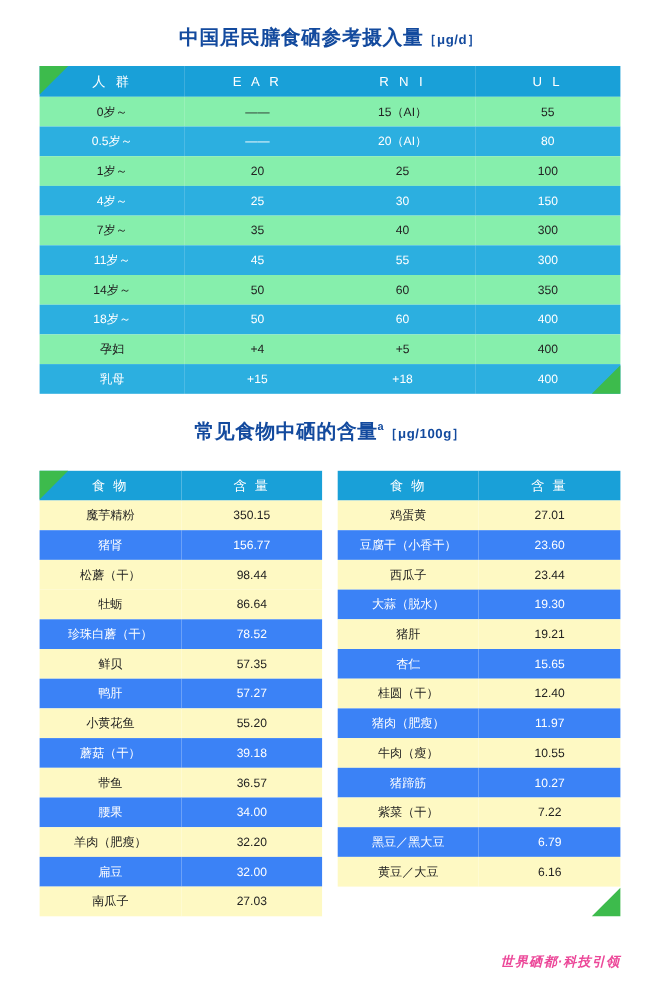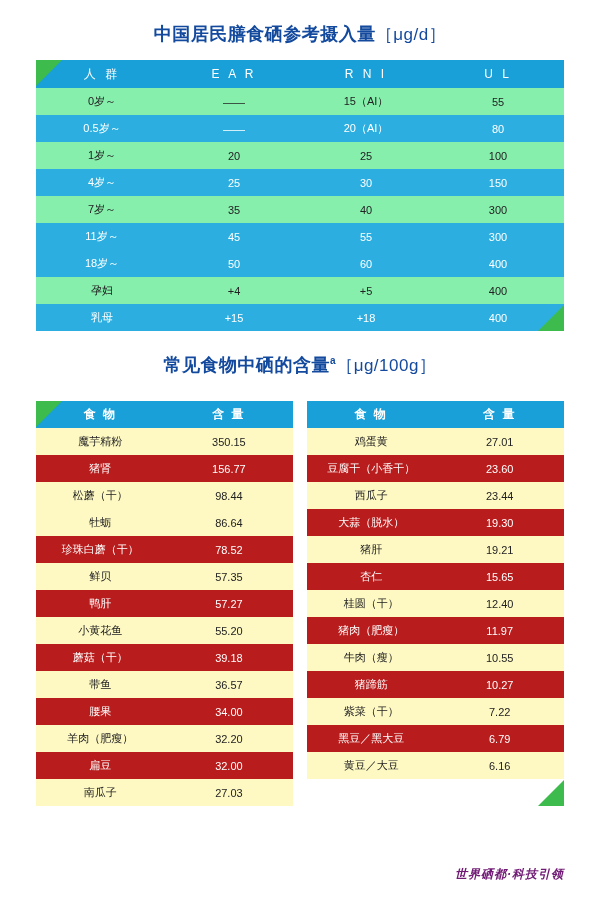--- a/index.html
+++ b/index.html
@@ -33,22 +33,22 @@
     font-size: 18px;
     padding-top: 22px;
     padding-bottom: 14px;
   }
   #title-2 {
     font-size: 18px;
     padding-top: 22px;
     padding-bottom: 24px;
   }
   .title .unit {
-    font-weight: normal;
-    font-size: 17px;
+    font-weight: bold;
+    font-size: 12px;
   }
   .sup {
     font-size: 10px;
     vertical-align: super;
     font-weight: bold;
   }
 
   
   .table-wrap {
     position: relative;
@@ -114,49 +114,49 @@
   }
   .t2 {
     width: 100%;
     table-layout: fixed;
     border-collapse: collapse;
   }
   .t2 th {
     background: #19a0d8;
     color: #fff;
     font-size: 12px;
-    font-weight: bold;
+    font-weight: normal;
     height: 25px;
     letter-spacing: 2px;
     text-align: center;
   }
   .t2 td {
     font-size: 11px;
     height: 25px;
     text-align: center;
   }
   .t2 tr.odd td {
     background: #fef9c3;
     color: #222;
   }
   .t2 tr.even td {
-    background: #b91c1c;
+    background: #3b82f6;
     color: #ffffff;
   }
   .spacer-col {
     width: 14px;
     background: #ffffff;
   }
 
   
   .footer {
     position: absolute;
     right: 36px;
     bottom: 22px;
-    color: #701a75;
+    color: #ec4899;
     font-size: 12px;
     font-weight: bold;
     font-style: italic;
     letter-spacing: 1px;
   }
 </style>
 </head>
 <body>
 
 <div class="page">
@@ -207,20 +207,26 @@
             <td>35</td>
             <td>40</td>
             <td>300</td>
           </tr>
           <tr class="even">
             <td>11岁～</td>
             <td>45</td>
             <td>55</td>
             <td>300</td>
           </tr>
+          <tr class="odd">
+            <td>14岁～</td>
+            <td>50</td>
+            <td>60</td>
+            <td>350</td>
+          </tr>
           <tr class="even">
             <td>18岁～</td>
             <td>50</td>
             <td>60</td>
             <td>400</td>
           </tr>
           <tr class="odd">
             <td>孕妇</td>
             <td>+4</td>
             <td>+5</td>

